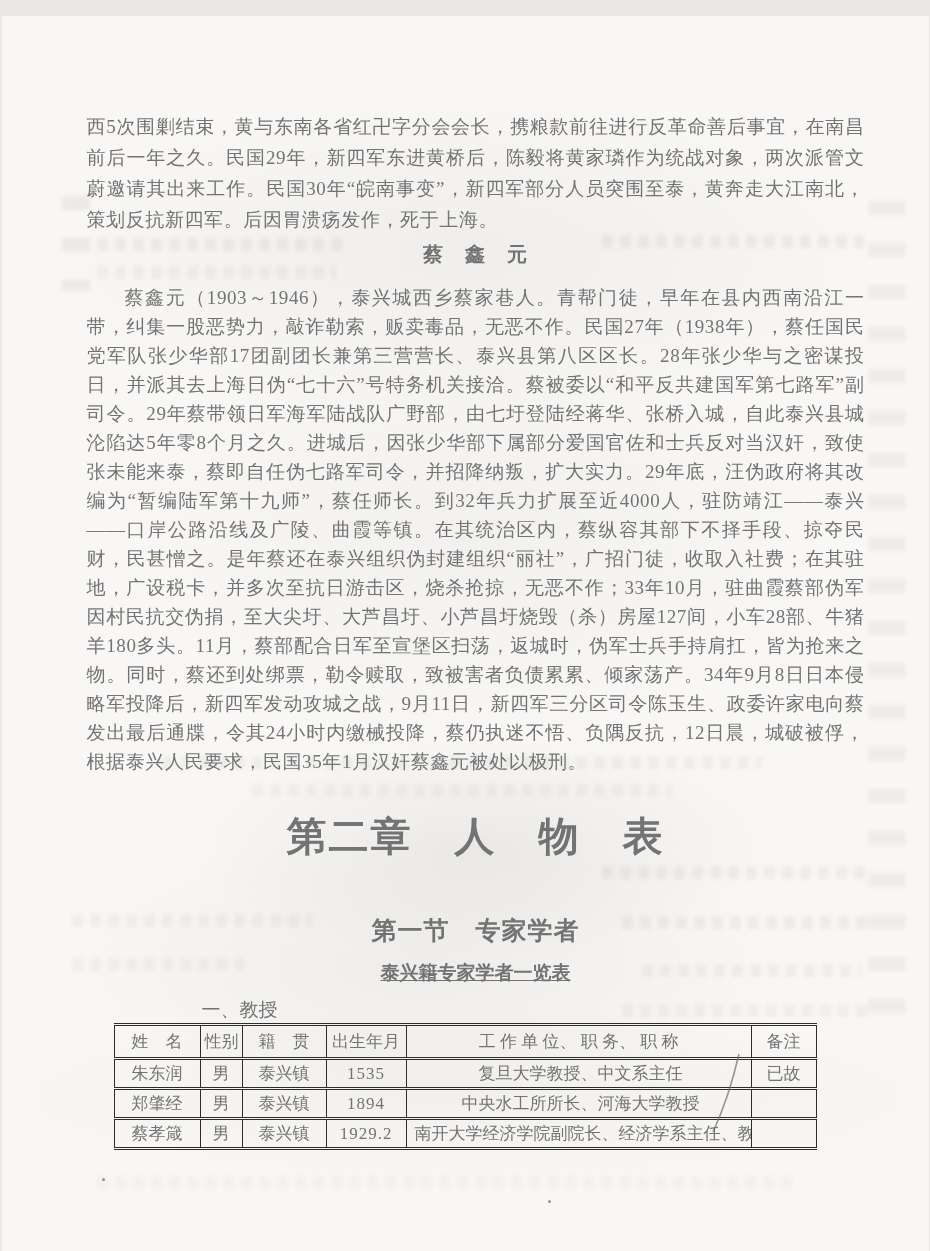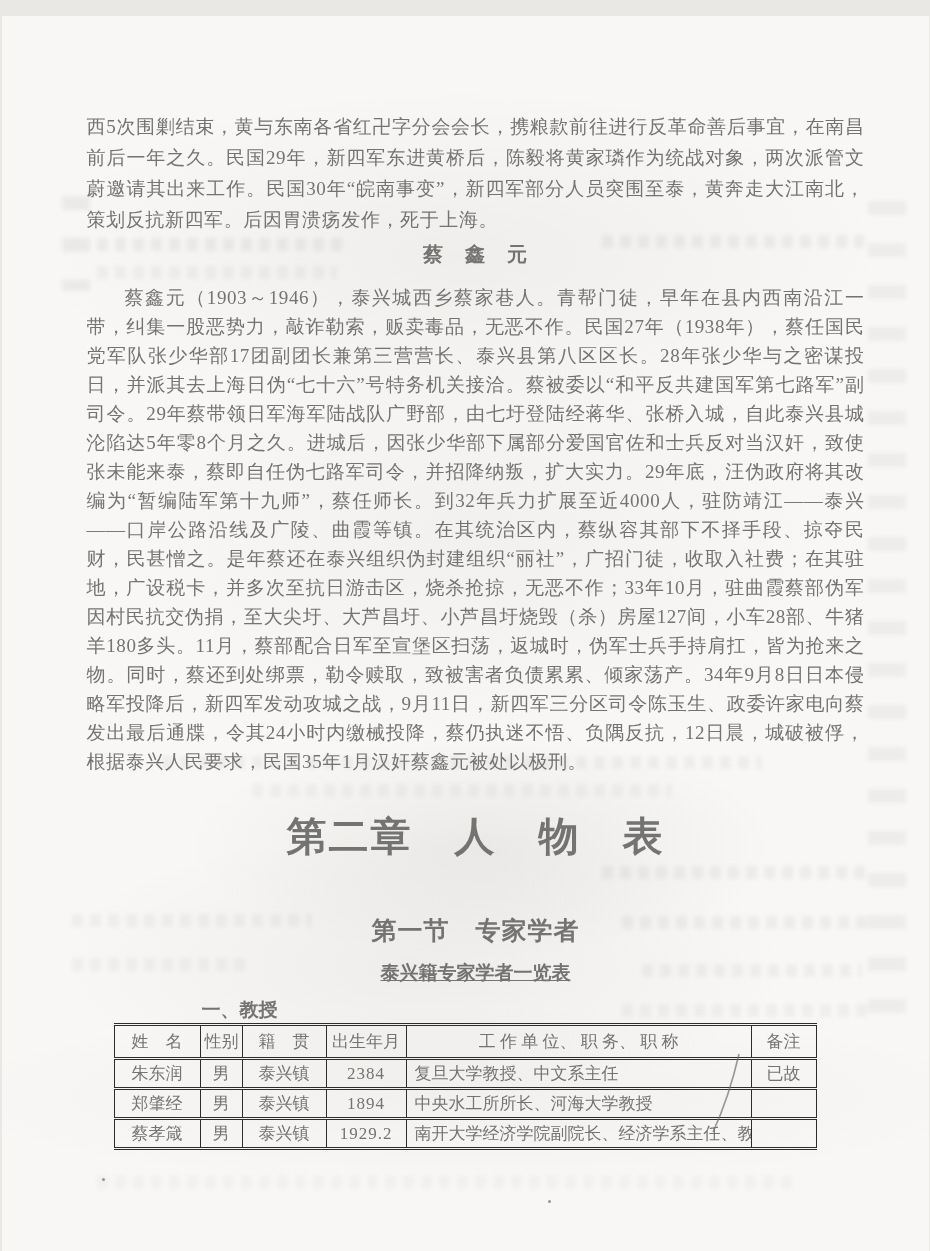--- a/index.html
+++ b/index.html
@@ -60,39 +60,39 @@
   }
   .table-title{
     position:absolute;left:85px;top:944px;width:778px;
     text-align:center;
     font-family:"Liberation Sans","DejaVu Sans",sans-serif;
     font-weight:bold;font-size:19px;text-decoration:underline;
   }
   .subsection{
     position:absolute;left:200px;top:981px;
     font-family:"Liberation Sans","DejaVu Sans",sans-serif;
-    font-weight:bold;font-size:19px;
+    font-weight:normal;font-size:19px;
   }
 
   table.scholars{
     position:absolute;left:112px;top:1007px;
     width:702px;border-collapse:collapse;table-layout:fixed;
     font-size:17px;
   }
   table.scholars th, table.scholars td{
     border-left:1px solid #2e2d2b;
     border-right:1px solid #2e2d2b;
     border-top:3px double #2e2d2b;
     border-bottom:3px double #2e2d2b;
     padding:0 4px;font-weight:normal;
     text-align:center;white-space:nowrap;overflow:hidden;
   }
   table.scholars th{height:31px;}
   table.scholars td{height:27px;}
-  table.scholars .work{text-align:left;padding-left:8px;}
+  table.scholars .work{text-align:center;padding-left:8px;}
   .num{letter-spacing:1px;}
 
   .pencil{position:absolute;left:0;top:0;pointer-events:none;}
 </style>
 </head>
 <body>
 
 <div class="page">
 
   <div class="mottle"></div>
@@ -145,21 +145,21 @@
         <th>出生年月</th>
         <th>工 作 单 位、 职 务、 职 称</th>
         <th>备注</th>
       </tr>
     </thead>
     <tbody>
       <tr>
         <td>朱东润</td>
         <td>男</td>
         <td>泰兴镇</td>
-        <td class="num">2384</td>
+        <td class="num">1535</td>
         <td class="work">复旦大学教授、中文系主任</td>
         <td>已故</td>
       </tr>
       <tr>
         <td>郑肇经</td>
         <td>男</td>
         <td>泰兴镇</td>
         <td class="num">1894</td>
         <td class="work">中央水工所所长、河海大学教授</td>
         <td></td>

